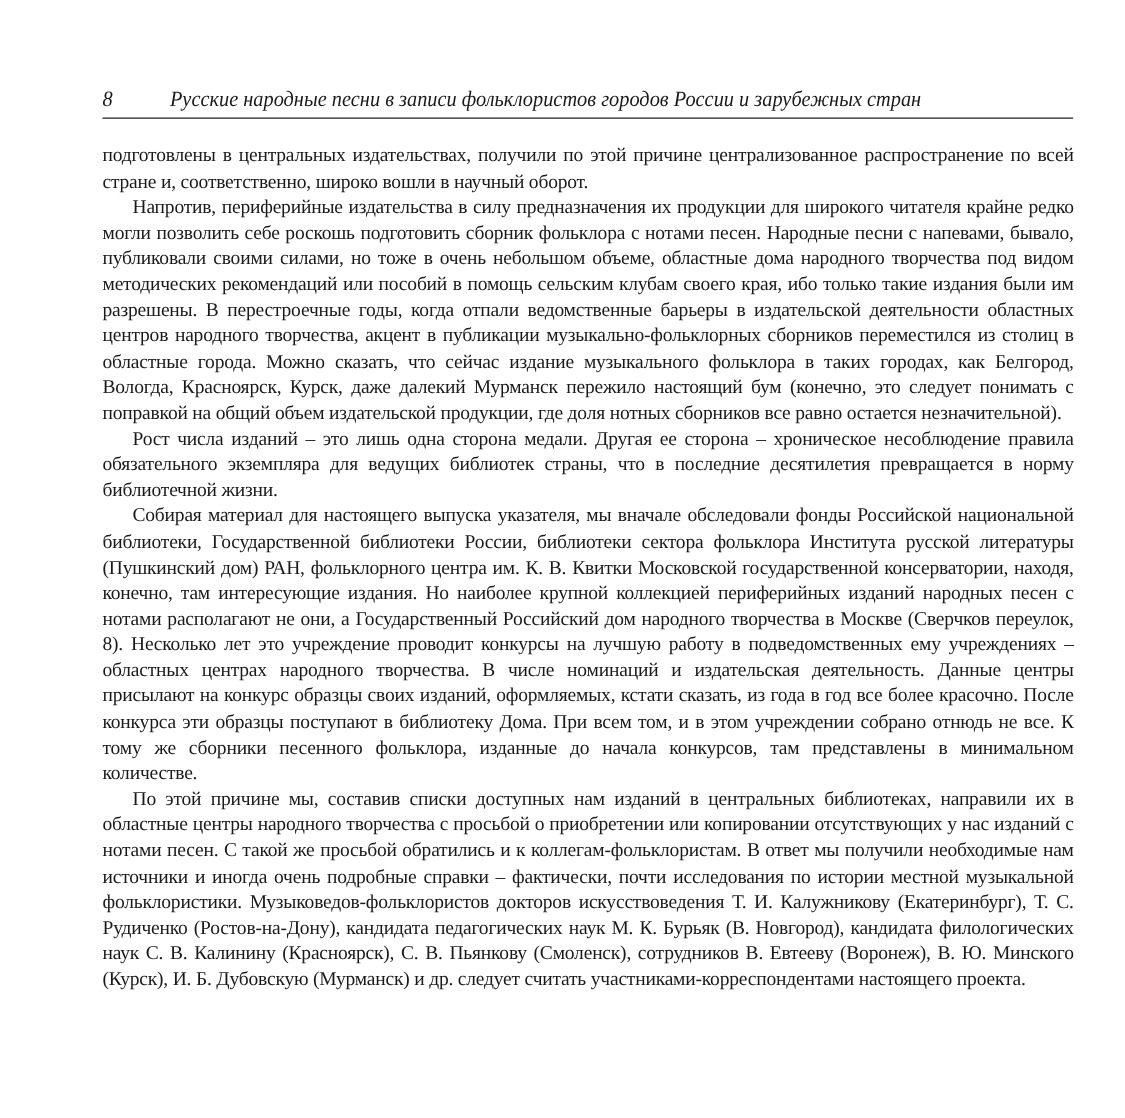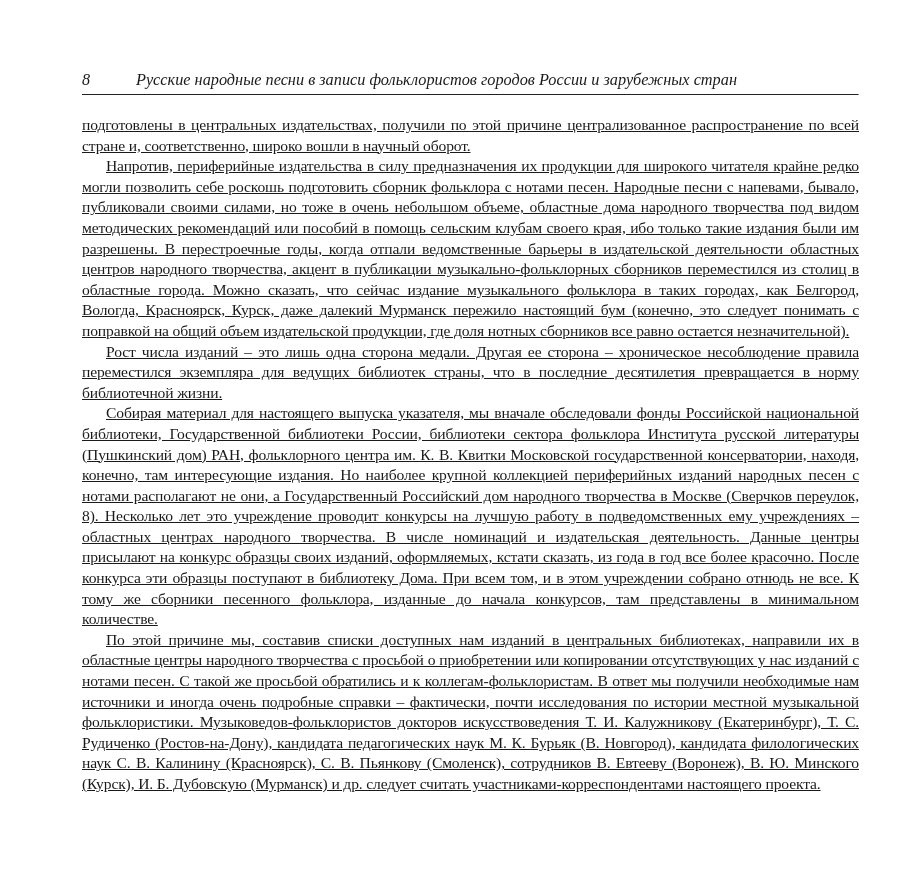--- a/index.html
+++ b/index.html
@@ -15,32 +15,32 @@
     transform: scaleX(0.93); transform-origin: left;
     width: 107.5%;
   }
   .page-number { width: 58px; }
   .running-title { flex: 1; }
   .body-text {
     margin-top: 20px;
     font-size: 15.6px; line-height: 20.6px; text-align: justify;
     letter-spacing: -0.15px;
   }
-  .body-text p { margin: 0; text-indent: 24px; text-decoration: underline; }
+  .body-text p { margin: 0; text-indent: 24px; }
   .body-text p.cont { text-indent: 0; }
 </style>
 </head>
 <body>
 
 <div class="page">
   <div class="running-head">
     <span class="page-number">8</span>
     <span class="running-title">Русские народные песни в записи фольклористов городов России и зарубежных стран</span>
   </div>
 
   <div class="body-text">
     <p class="cont">подготовлены в центральных издательствах, получили по этой причине централизованное распространение по всей стране и, соответственно, широко вошли в научный оборот.</p>
     <p>Напротив, периферийные издательства в силу предназначения их продукции для широкого читателя крайне редко могли позволить себе роскошь подготовить сборник фольклора с нотами песен. Народные песни с напевами, бывало, публиковали своими силами, но тоже в очень небольшом объеме, областные дома народного творчества под видом методических рекомендаций или пособий в помощь сельским клубам своего края, ибо только такие издания были им разрешены. В перестроечные годы, когда отпали ведомственные барьеры в издательской деятельности областных центров народного творчества, акцент в публикации музыкально-фольклорных сборников переместился из столиц в областные города. Можно сказать, что сейчас издание музыкального фольклора в таких городах, как Белгород, Вологда, Красноярск, Курск, даже далекий Мурманск пережило настоящий бум (конечно, это следует понимать с поправкой на общий объем издательской продукции, где доля нотных сборников все равно остается незначительной).</p>
-    <p>Рост числа изданий – это лишь одна сторона  медали.  Другая ее сторона – хроническое несоблюдение правила переместился экземпляра для ведущих библиотек страны, что в последние десятилетия превращается в норму библиотечной жизни.</p>
+    <p>Рост числа изданий – это лишь одна сторона  медали.  Другая ее сторона – хроническое несоблюдение правила обязательного экземпляра для ведущих библиотек страны, что в последние десятилетия превращается в норму библиотечной жизни.</p>
     <p>Собирая материал для настоящего выпуска указателя, мы вначале обследовали фонды Российской национальной библиотеки, Государственной библиотеки России, библиотеки сектора фольклора Института русской литературы (Пушкинский дом) РАН, фольклорного центра им. К. В. Квитки Московской государственной консерватории, находя, конечно, там интересующие издания. Но наиболее крупной коллекцией периферийных изданий народных песен с нотами располагают не они, а Государственный Российский дом народного творчества в Москве (Сверчков переулок, 8). Несколько лет это учреждение проводит конкурсы на лучшую работу в подведомственных ему учреждениях – областных центрах народного творчества. В числе номинаций и издательская деятельность. Данные центры присылают на конкурс образцы своих изданий, оформляемых, кстати сказать, из года в год все более красочно. После конкурса эти образцы поступают в библиотеку Дома. При всем том, и в этом учреждении собрано отнюдь не все. К тому же сборники песенного фольклора, изданные до начала конкурсов, там представлены в минимальном количестве.</p>
     <p>По этой причине мы, составив списки доступных нам изданий в центральных библиотеках, направили их в областные центры народного творчества с просьбой о приобретении или копировании отсутствующих у нас изданий с нотами песен. С такой же просьбой обратились и к коллегам-фольклористам. В ответ мы получили необходимые нам источники и иногда очень подробные справки – фактически, почти исследования по истории местной музыкальной фольклористики. Музыковедов-фольклористов докторов искусствоведения Т. И. Калужникову (Екатеринбург), Т. С. Рудиченко (Ростов-на-Дону), кандидата педагогических наук М. К. Бурьяк (В. Новгород), кандидата филологических наук С. В. Калинину (Красноярск), С. В. Пьянкову (Смоленск), сотрудников В. Евтееву (Воронеж), В. Ю. Минского (Курск), И. Б. Дубовскую (Мурманск) и др. следует считать участниками-корреспондентами настоящего проекта.</p>
   </div>
 </div>
 
 </body></html>

